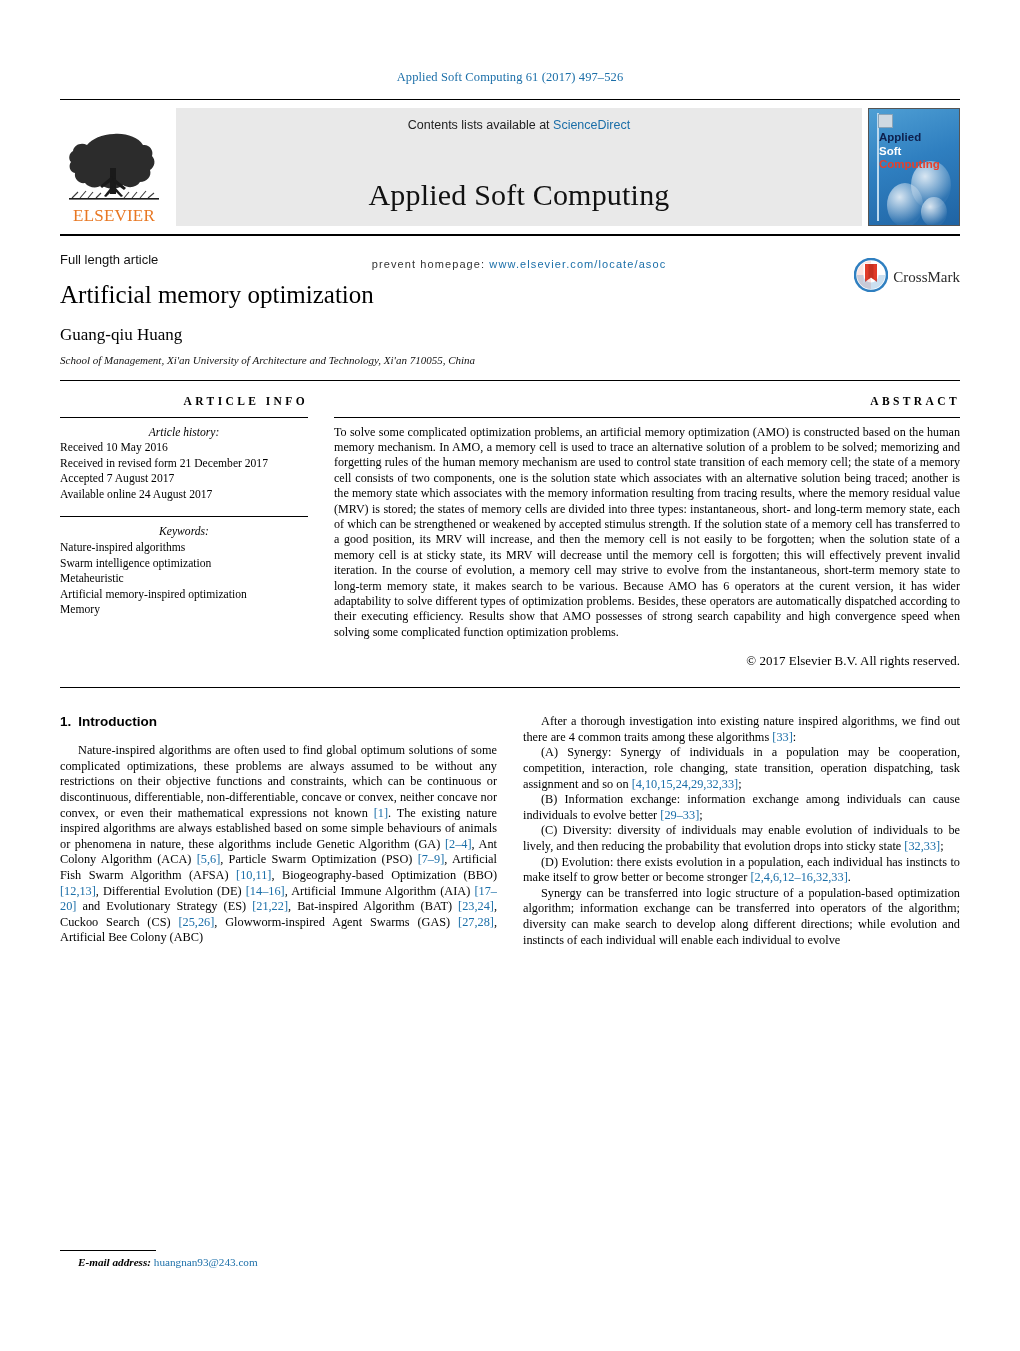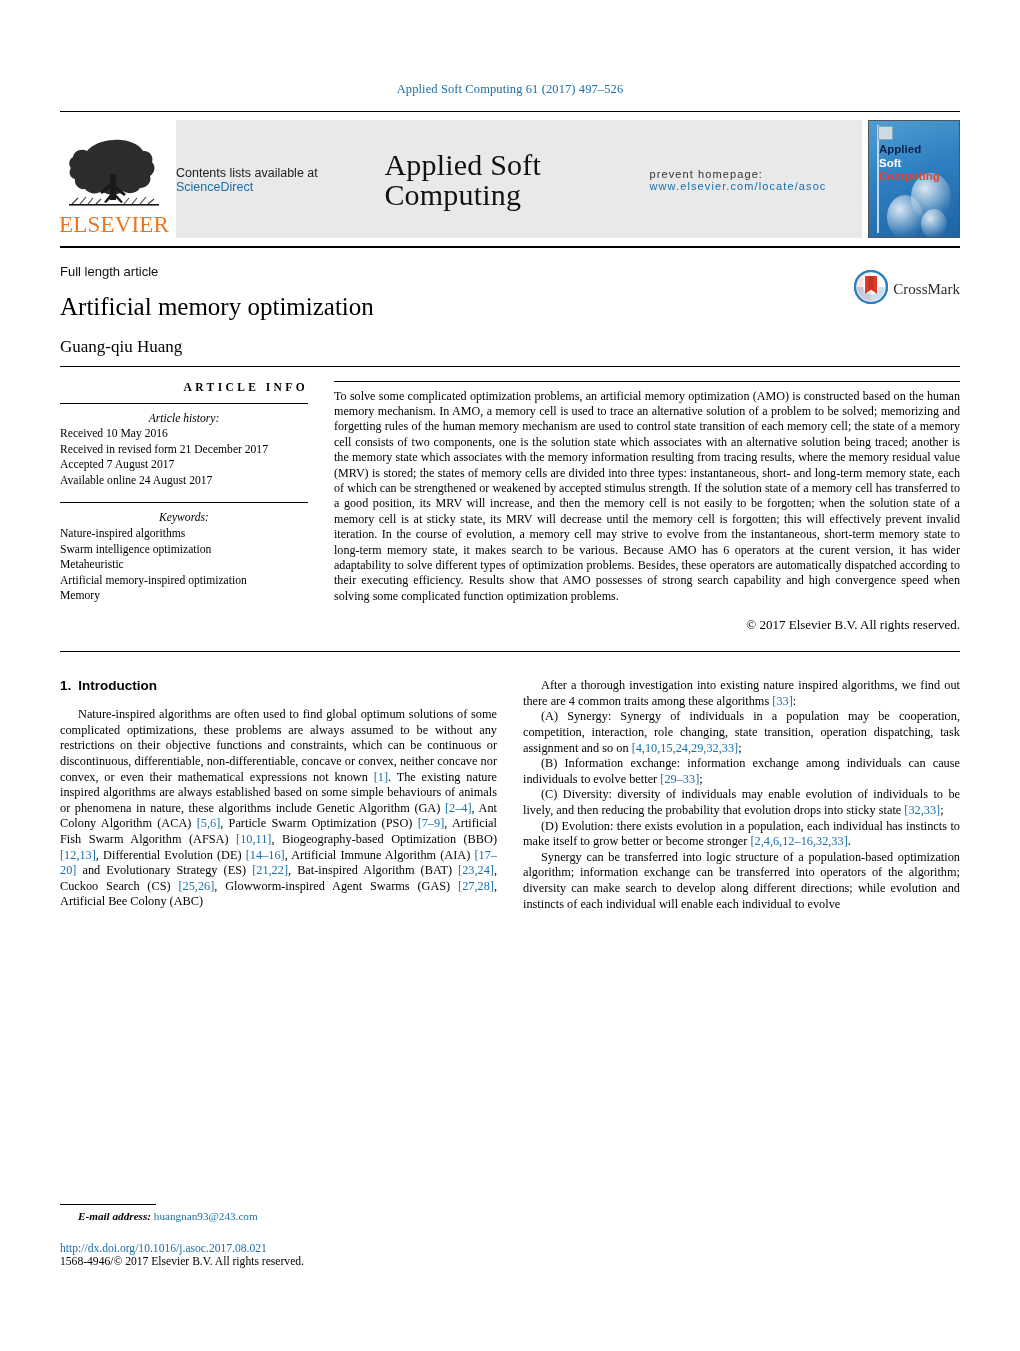--- a/index.html
+++ b/index.html
@@ -13,21 +13,21 @@
     font-family: "Liberation Serif", "DejaVu Serif", serif;
     color: #000000;
     position: relative;
     overflow: hidden;
   }
   .page {
     width: 1020px;
     height: 1320px;
     position: relative;
     box-sizing: border-box;
-    padding: 16px 60px;
+    padding: 4px 60px;
   }
 
   
   .running-head {
     text-align: center;
     font-size: 12.5px;
     color: #1a6ea8;
     padding-top: 66px;
     letter-spacing: .1px;
     font-family: "Liberation Serif", serif;
@@ -48,31 +48,31 @@
     display: flex;
     flex-direction: column;
     justify-content: flex-end;
     align-items: center;
     padding-bottom: 2px;
   }
   .tree-svg { display: block; }
   .elsevier-word {
     font-family: "Liberation Serif", serif;
     color: #e87722;
-    font-size: 23px;
+    font-size: 17px;
     letter-spacing: .2px;
     line-height: 1;
     margin-top: 1px;
   }
   .journal-band {
     flex: 1 1 auto;
     background: #e9e9e9;
     margin: 0 6px 0 8px;
     display: flex;
-    flex-direction: row;
+    flex-direction: column;
     align-items: center;
     justify-content: space-between;
     padding: 10px 0 9px 0;
     box-sizing: border-box;
     gap: 48px;
   }
   .contents-line {
     font-size: 12.5px;
     font-family: "Liberation Sans", sans-serif;
     color: #222;
@@ -323,20 +323,21 @@
       </div>
     </div>
   </div>
 
   <div class="rule-thick"></div>
 
   <div class="title-block">
     <div class="article-type">Full length article</div>
     <h1 class="paper-title">Artificial memory optimization</h1>
     <div class="author">Guang-qiu Huang</div>
+    <div class="affiliation">School of Management, Xi'an University of Architecture and Technology, Xi'an 710055, China</div>
 
     <div class="crossmark">
       <span>
         <svg width="34" height="34" viewBox="0 0 34 34" aria-hidden="true">
           <circle cx="17" cy="17" r="16" fill="#ffffff" stroke="#2f7fc0" stroke-width="2.6"></circle>
           <path d="M17 3 A14 14 0 0 0 3 17 A14 14 0 0 0 17 31 Z" fill="#e8402a" opacity="0.15"></path>
           <path d="M9.5 5.5 L24.5 5.5 L24.5 25 L17 19.5 L9.5 25 Z" fill="#ffffff"></path>
           <path d="M11 6 L23 6 L23 24 L17 19.5 L11 24 Z" fill="#e03a28"></path>
           <path d="M14.5 6 L19.5 6 L19.5 21.3 L17 19.5 L14.5 21.3 Z" fill="#b02a1c" opacity="0.55"></path>
           <path d="M3 17 A14 14 0 0 0 17 31 A14 14 0 0 0 31 17 L24.6 17 A7.6 7.6 0 0 1 17 24.6 A7.6 7.6 0 0 1 9.4 17 Z" fill="#2f7fc0" opacity="0.25"></path>
@@ -365,20 +366,21 @@
         <div class="info-label">Keywords:</div>
         <div>Nature-inspired algorithms</div>
         <div>Swarm intelligence optimization</div>
         <div>Metaheuristic</div>
         <div>Artificial memory-inspired optimization</div>
         <div>Memory</div>
       </div>
     </div>
 
     <div class="col-abstract">
+      <div class="sec-head">ABSTRACT</div>
       <div class="hr-thin"></div>
       <div class="abstract-body">To solve some complicated optimization problems, an artificial memory optimization (AMO) is constructed based on the human memory mechanism. In AMO, a memory cell is used to trace an alternative solution of a problem to be solved; memorizing and forgetting rules of the human memory mechanism are used to control state transition of each memory cell; the state of a memory cell consists of two components, one is the solution state which associates with an alternative solution being traced; another is the memory state which associates with the memory information resulting from tracing results, where the memory residual value (MRV) is stored; the states of memory cells are divided into three types: instantaneous, short- and long-term memory state, each of which can be strengthened or weakened by accepted stimulus strength. If the solution state of a memory cell has transferred to a good position, its MRV will increase, and then the memory cell is not easily to be forgotten; when the solution state of a memory cell is at sticky state, its MRV will decrease until the memory cell is forgotten; this will effectively prevent invalid iteration. In the course of evolution, a memory cell may strive to evolve from the instantaneous, short-term memory state to long-term memory state, it makes search to be various. Because AMO has 6 operators at the curent version, it has wider adaptability to solve different types of optimization problems. Besides, these operators are automatically dispatched according to their executing efficiency. Results show that AMO possesses of strong search capability and high convergence speed when solving some complicated function optimization problems.</div>
       <div class="copyright-line">© 2017 Elsevier B.V. All rights reserved.</div>
     </div>
   </div>
 
   <div class="rule-abs-bottom"></div>
 
   <div class="body-cols">
 
@@ -398,19 +400,15 @@
       <p class="para">Synergy can be transferred into logic structure of a population-based optimization algorithm; information exchange can be transferred into operators of the algorithm; diversity can make search to develop along different directions; while evolution and instincts of each individual will enable each individual to evolve</p>
     </div>
   </div>
 
   <div class="footer">
     <div class="foot-rule"></div>
     <div class="email-line">
       <span class="lbl">E-mail address:</span>
       <span class="mail">huangnan93@243.com</span>
     </div>
-    <div class="doi-block">
-      <div class="doi">http://dx.doi.org/10.1016/j.asoc.2017.08.021</div>
-      <div class="issn">1568-4946/© 2017 Elsevier B.V. All rights reserved.</div>
-    </div>
   </div>
 
 </div>
 
 </body></html>

